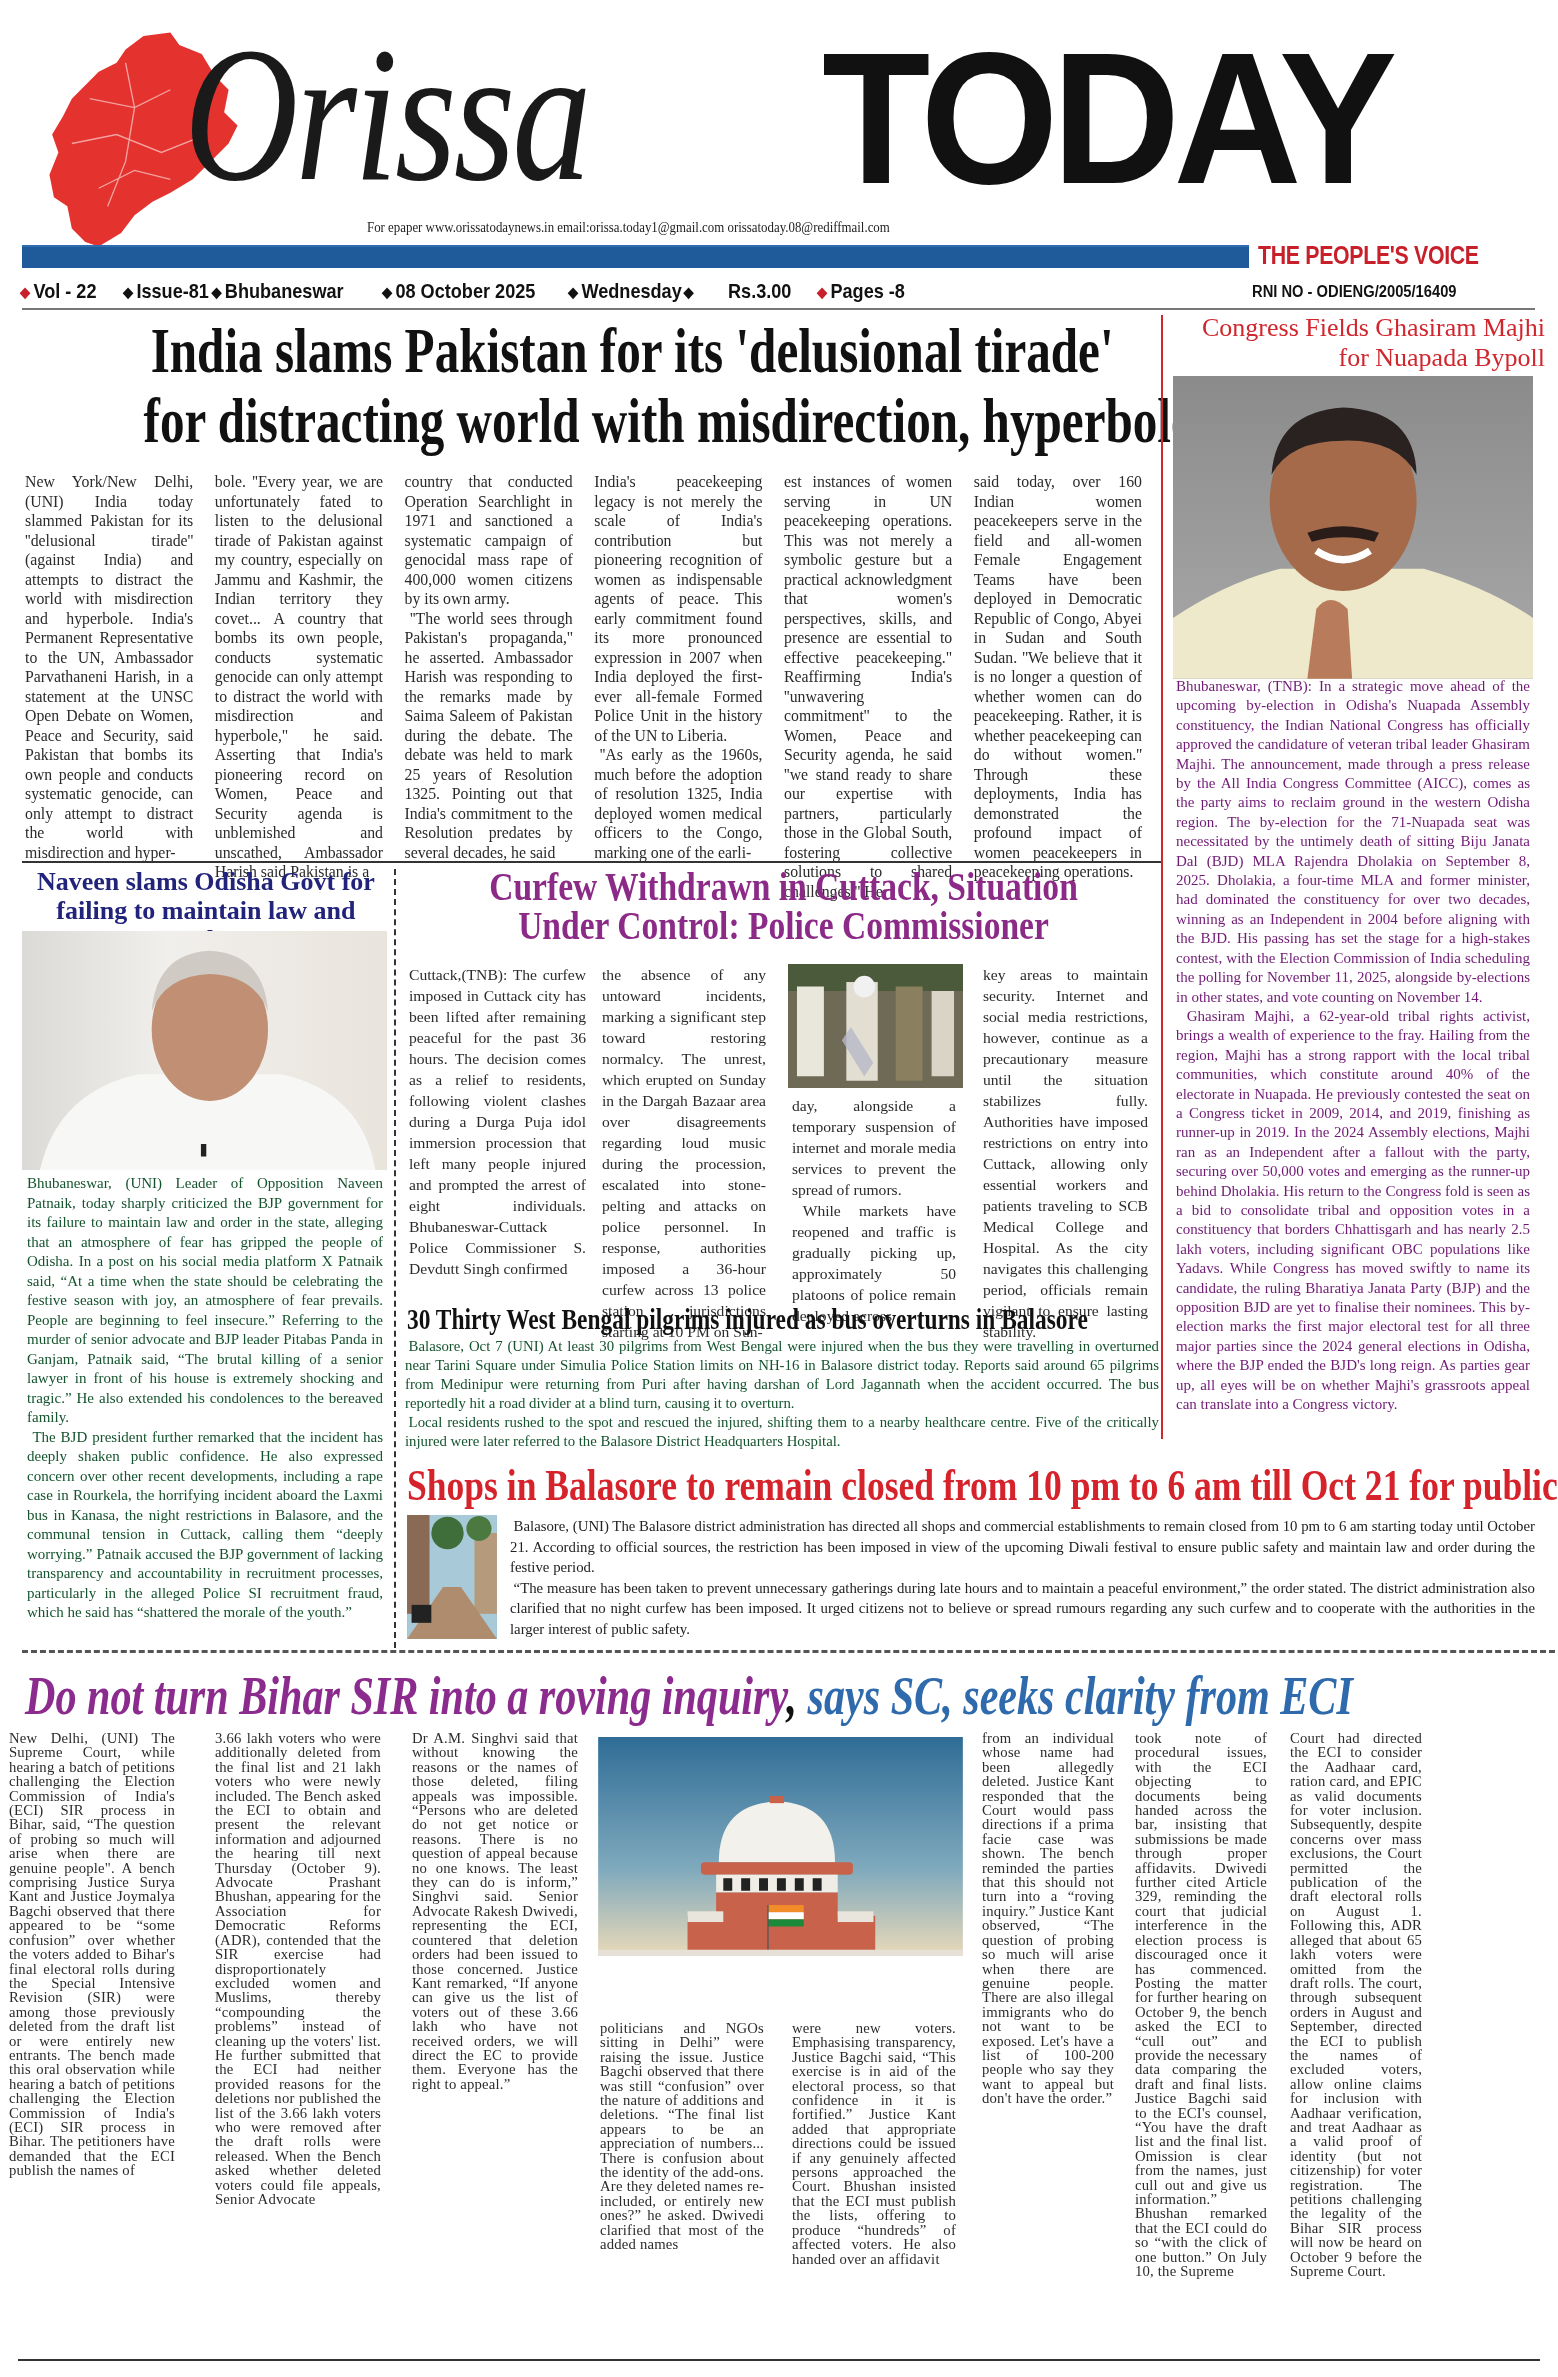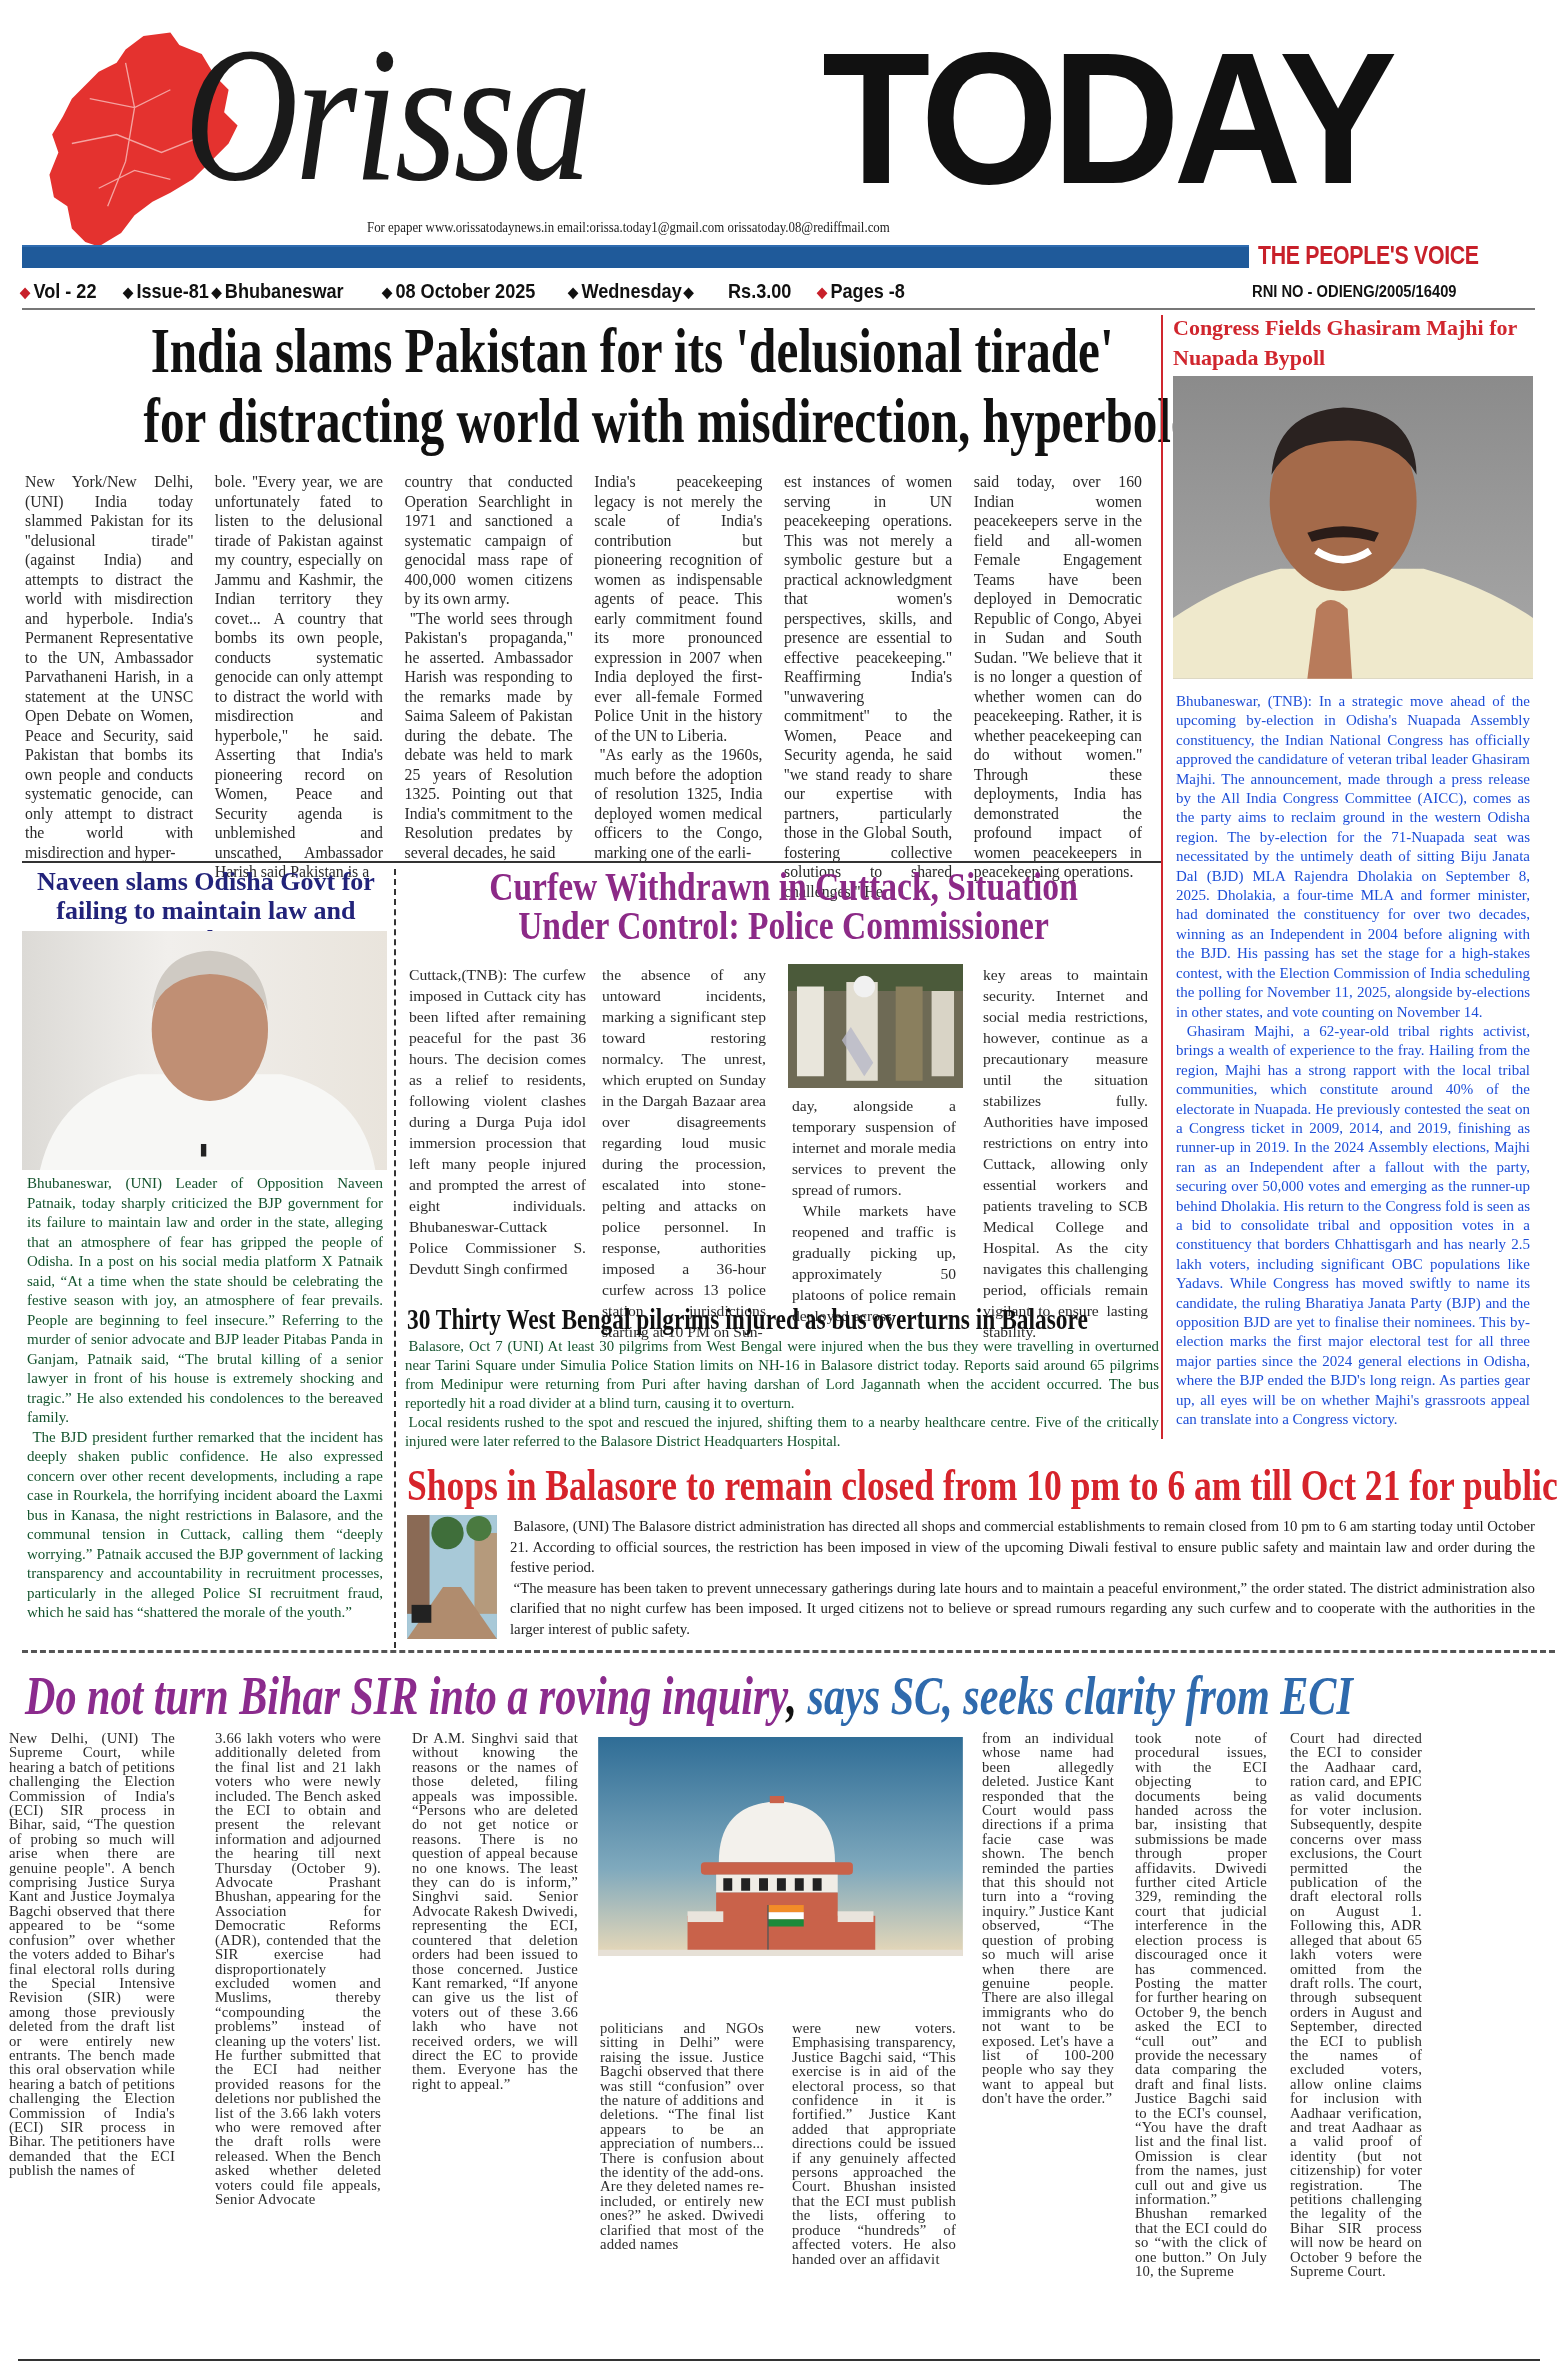--- a/index.html
+++ b/index.html
@@ -21,23 +21,23 @@
 
 #main-h1{left:27px;top:318px;width:1124px;text-align:center;font-weight:bold;font-size:63px;line-height:66px;color:#111;transform:scaleX(.78);transform-origin:center top;white-space:nowrap}
 #main-h2{left:18px;top:388px;width:1142px;text-align:center;font-weight:bold;font-size:63px;line-height:66px;color:#111;transform:scaleX(.78);transform-origin:center top;white-space:nowrap}
 .cols{display:flex;gap:21.5px}
 .col{flex:1;font-size:15.8px;line-height:19.5px;text-align:justify;hyphens:auto;color:#2a2a2a}
 .col p{margin:0}
 .col p+p{text-indent:5.4px}
 #main-body{left:25px;top:472px;width:1117px;height:385px}
 
 #side-vline{left:1161px;top:315px;width:1.8px;height:1124px;background:#d0262e}
-#side-title{left:1173px;top:313px;width:372px;text-align:left;font-weight:bold;font-size:22px;line-height:29.6px;color:#d0262e}
+#side-title{left:1173px;top:313px;width:372px;text-align:right;font-weight:normal;font-size:26px;line-height:29.6px;color:#d0262e}
 #side-photo{left:1173px;top:376px;width:360px;height:303px;overflow:hidden;background:linear-gradient(180deg,#8b8b8b,#a9a9a9)}
-#side-body{left:1176px;top:692px;width:354px;font-size:15px;line-height:19.4px;text-align:justify;color:#1d4ed8}
+#side-body{left:1176px;top:677px;width:354px;font-size:15px;line-height:19.4px;text-align:justify;color:#701a75}
 #side-body p+p{text-indent:10.7px}
 
 #hr2{left:22.4px;top:861px;width:1139px;height:1.8px;background:#333}
 #dash-v1{left:394px;top:869px;width:0;height:779px;border-left:2.7px dashed #333}
 
 #nav-title{left:22.4px;top:867px;width:367px;text-align:center;font-weight:bold;font-size:26px;line-height:29px;color:#22237a}
 #nav-photo{left:22.4px;top:931px;width:365px;height:239px;overflow:hidden;background:linear-gradient(90deg,#dcdad6,#f1efec 40%,#e9e4dc)}
 #nav-body{left:27px;top:1174px;width:356px;font-size:15px;line-height:19.5px;text-align:justify;color:#14532d}
 #nav-body p+p{text-indent:5.4px}
 #dash-h1{left:22.4px;top:1650px;width:1533px;height:0;border-top:3.6px dashed #555}

